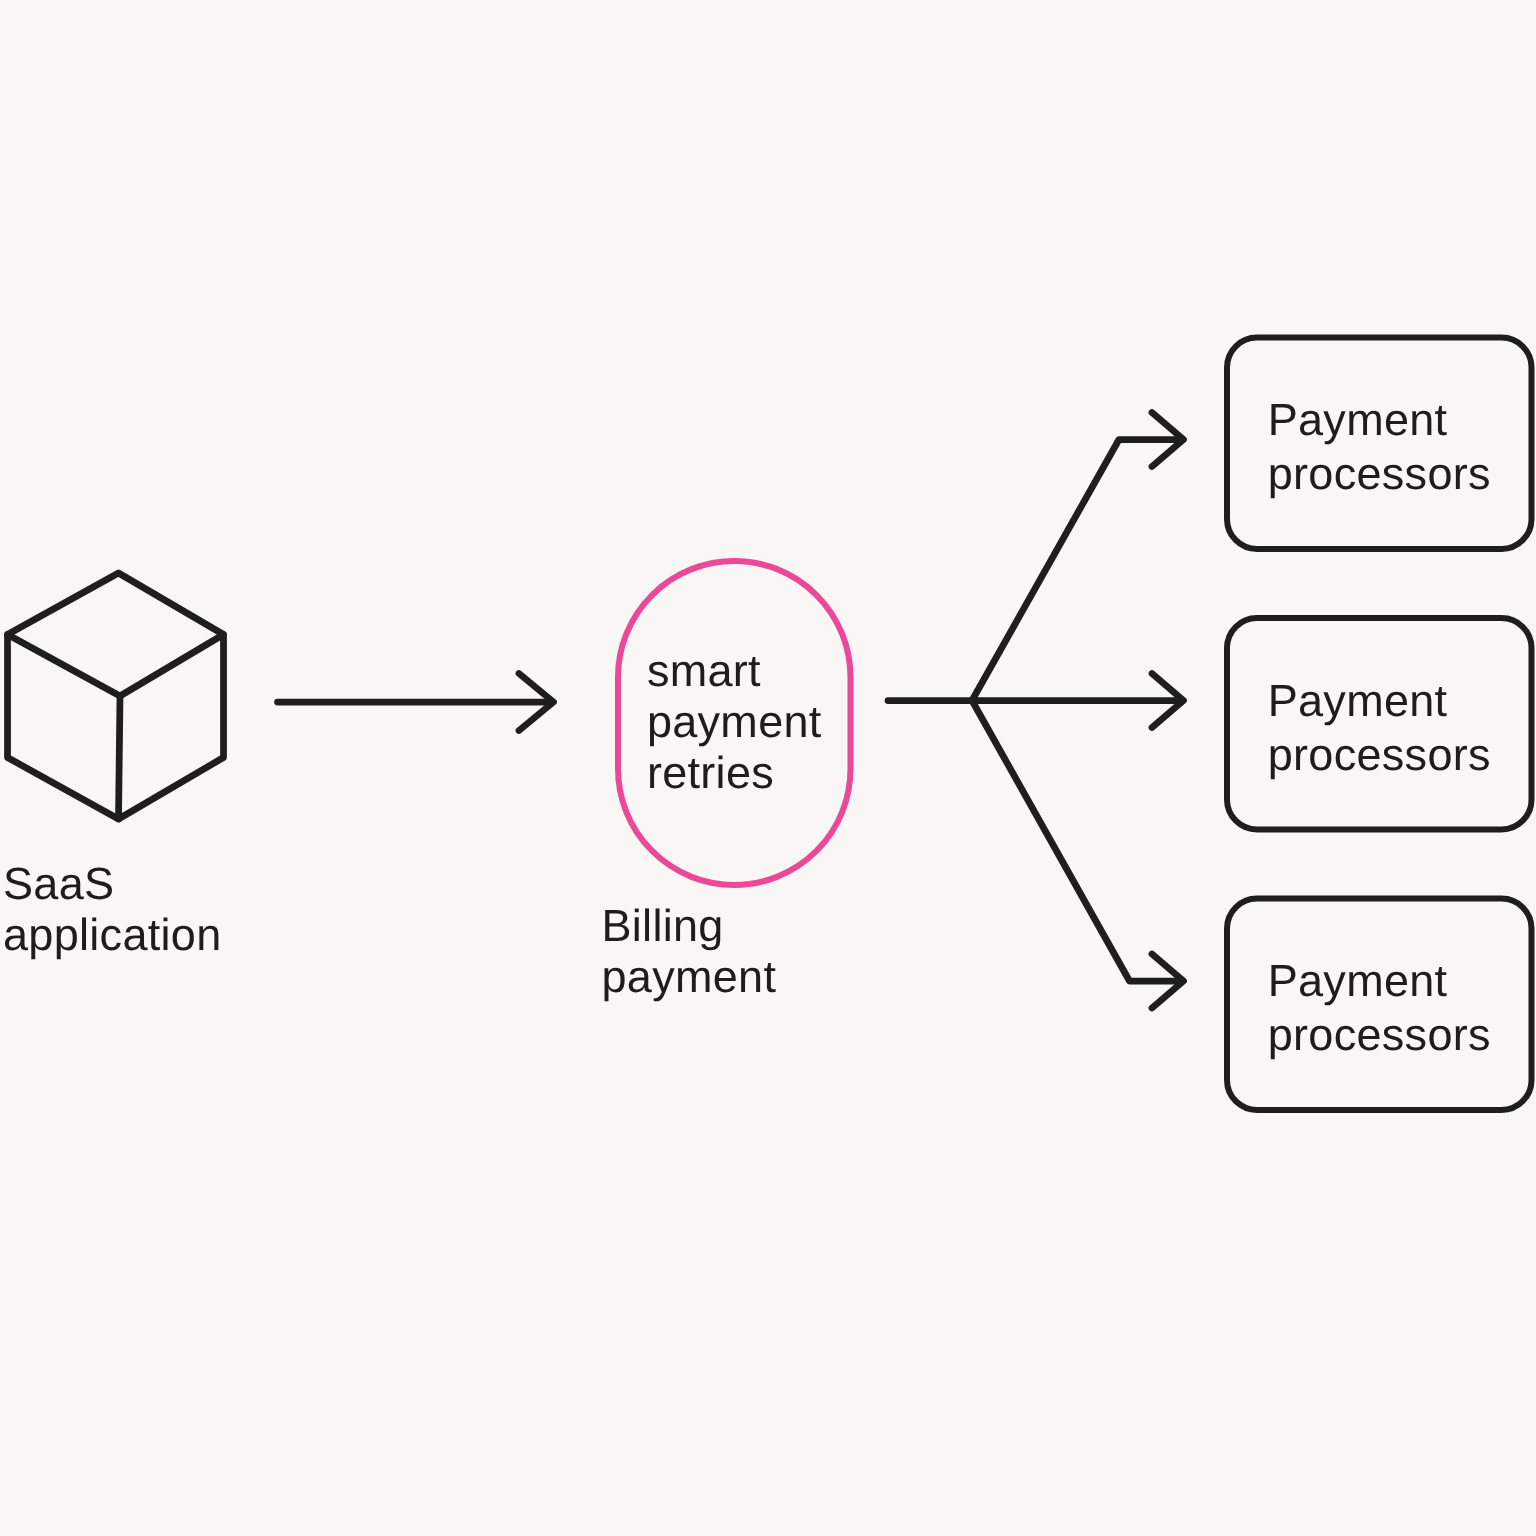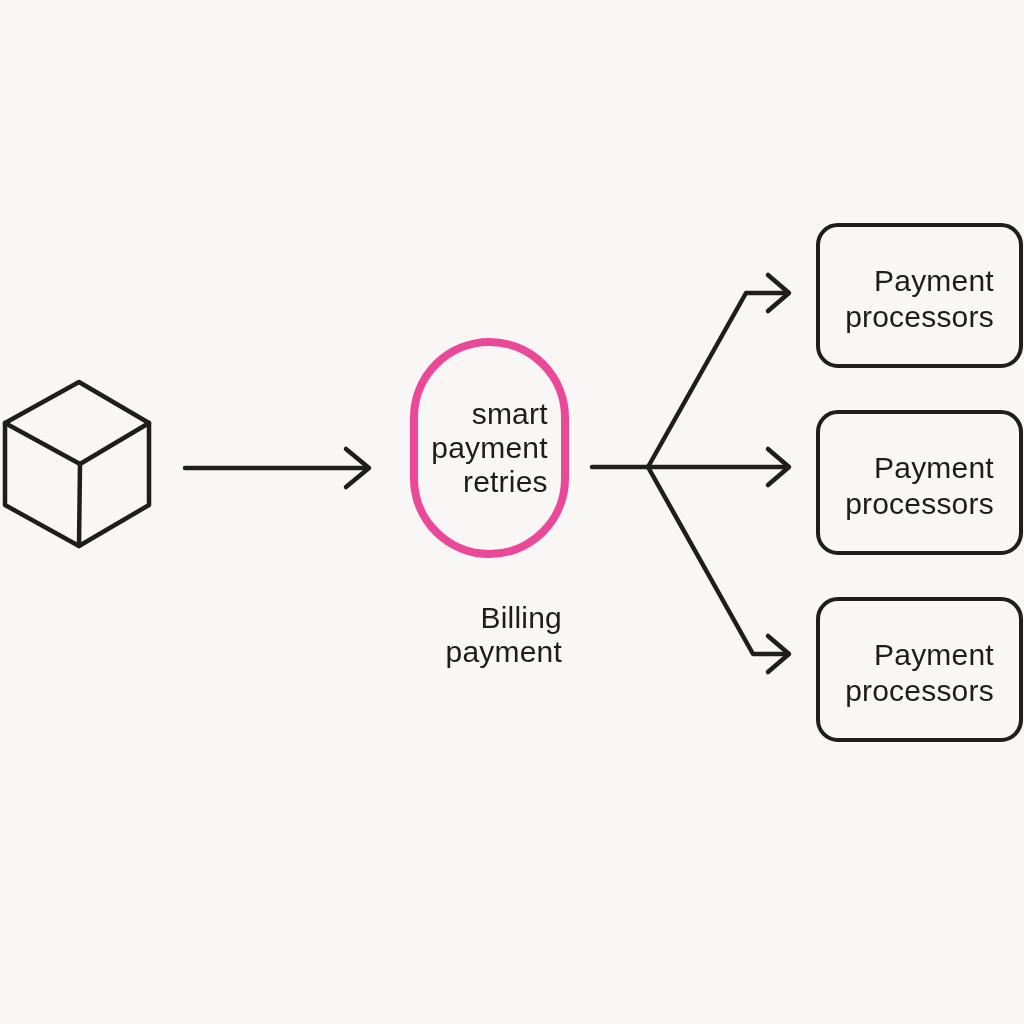--- a/index.html
+++ b/index.html
@@ -19,21 +19,21 @@
     color: #1d1d1b;
   }
   .layer {
     position: absolute;
     inset: 0;
     width: 1024px;
     height: 1024px;
   }
   .label {
     white-space: pre-line;
-    text-align: right;
+    text-align: left;
     font-size: 30px;
     line-height: 34px;
     font-weight: 500;
     letter-spacing: 0.2px;
     color: #1d1d1b;
   }
   .node-label {
     position: absolute;
   }
   .saas-label {
@@ -42,24 +42,24 @@
     width: 160px;
   }
   .billing-label {
     left: 401px;
     top: 601px;
     width: 161px;
   }
   .pill {
     position: absolute;
     left: 410px;
-    top: 338px;
+    top: 372px;
     width: 159px;
     height: 220px;
-    border: 8px solid #ec4899;
+    border: 4px solid #ec4899;
     border-radius: 80px;
     box-sizing: border-box;
     display: flex;
     align-items: center;
     justify-content: center;
     background: transparent;
   }
   .pill .label {
     line-height: 34px;
   }
@@ -116,20 +116,22 @@
         <path d="M768,449 L789,467 L768,485"></path>
       </g>
 
       <g>
         <path d="M648,467 L753,654 L785,654"></path>
         <path d="M768,636 L789,654 L768,672"></path>
       </g>
     </g>
   </svg>
 
+  <div class="label node-label saas-label">SaaS
+application</div>
 
   <div class="pill">
     <div class="label">smart
 payment
 retries</div>
   </div>
 
   <div class="label node-label billing-label">Billing
 payment</div>
 

